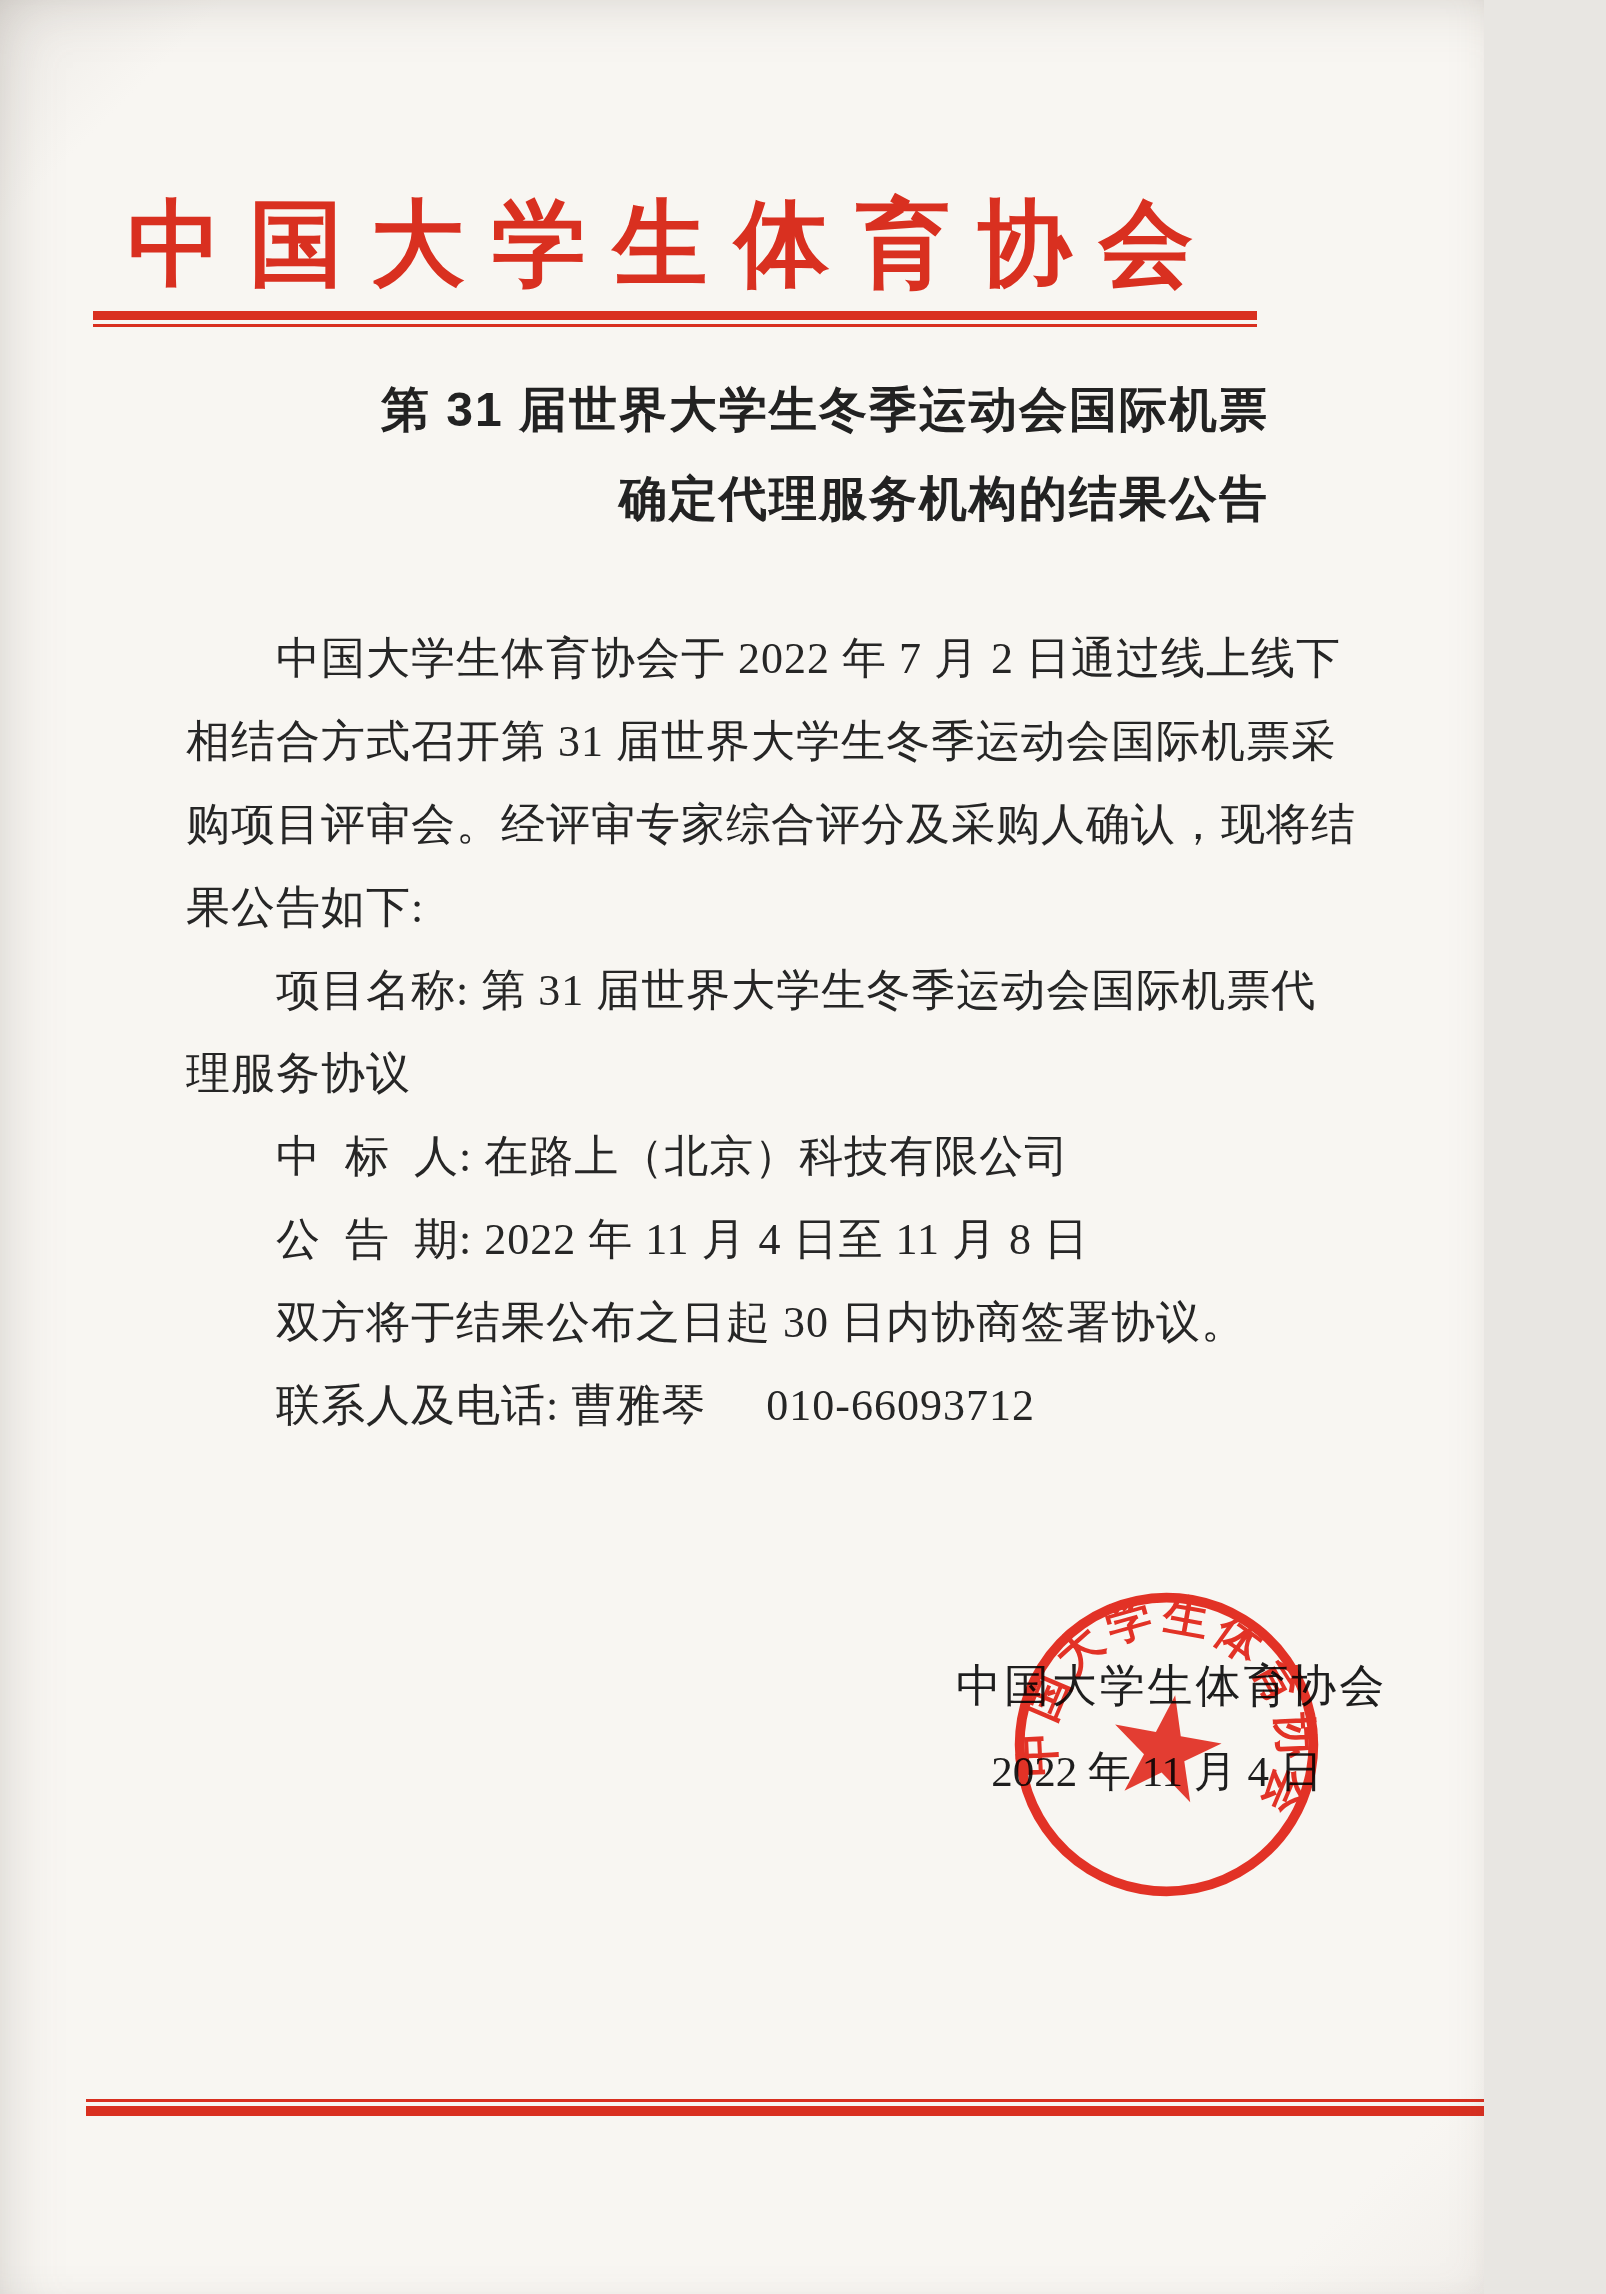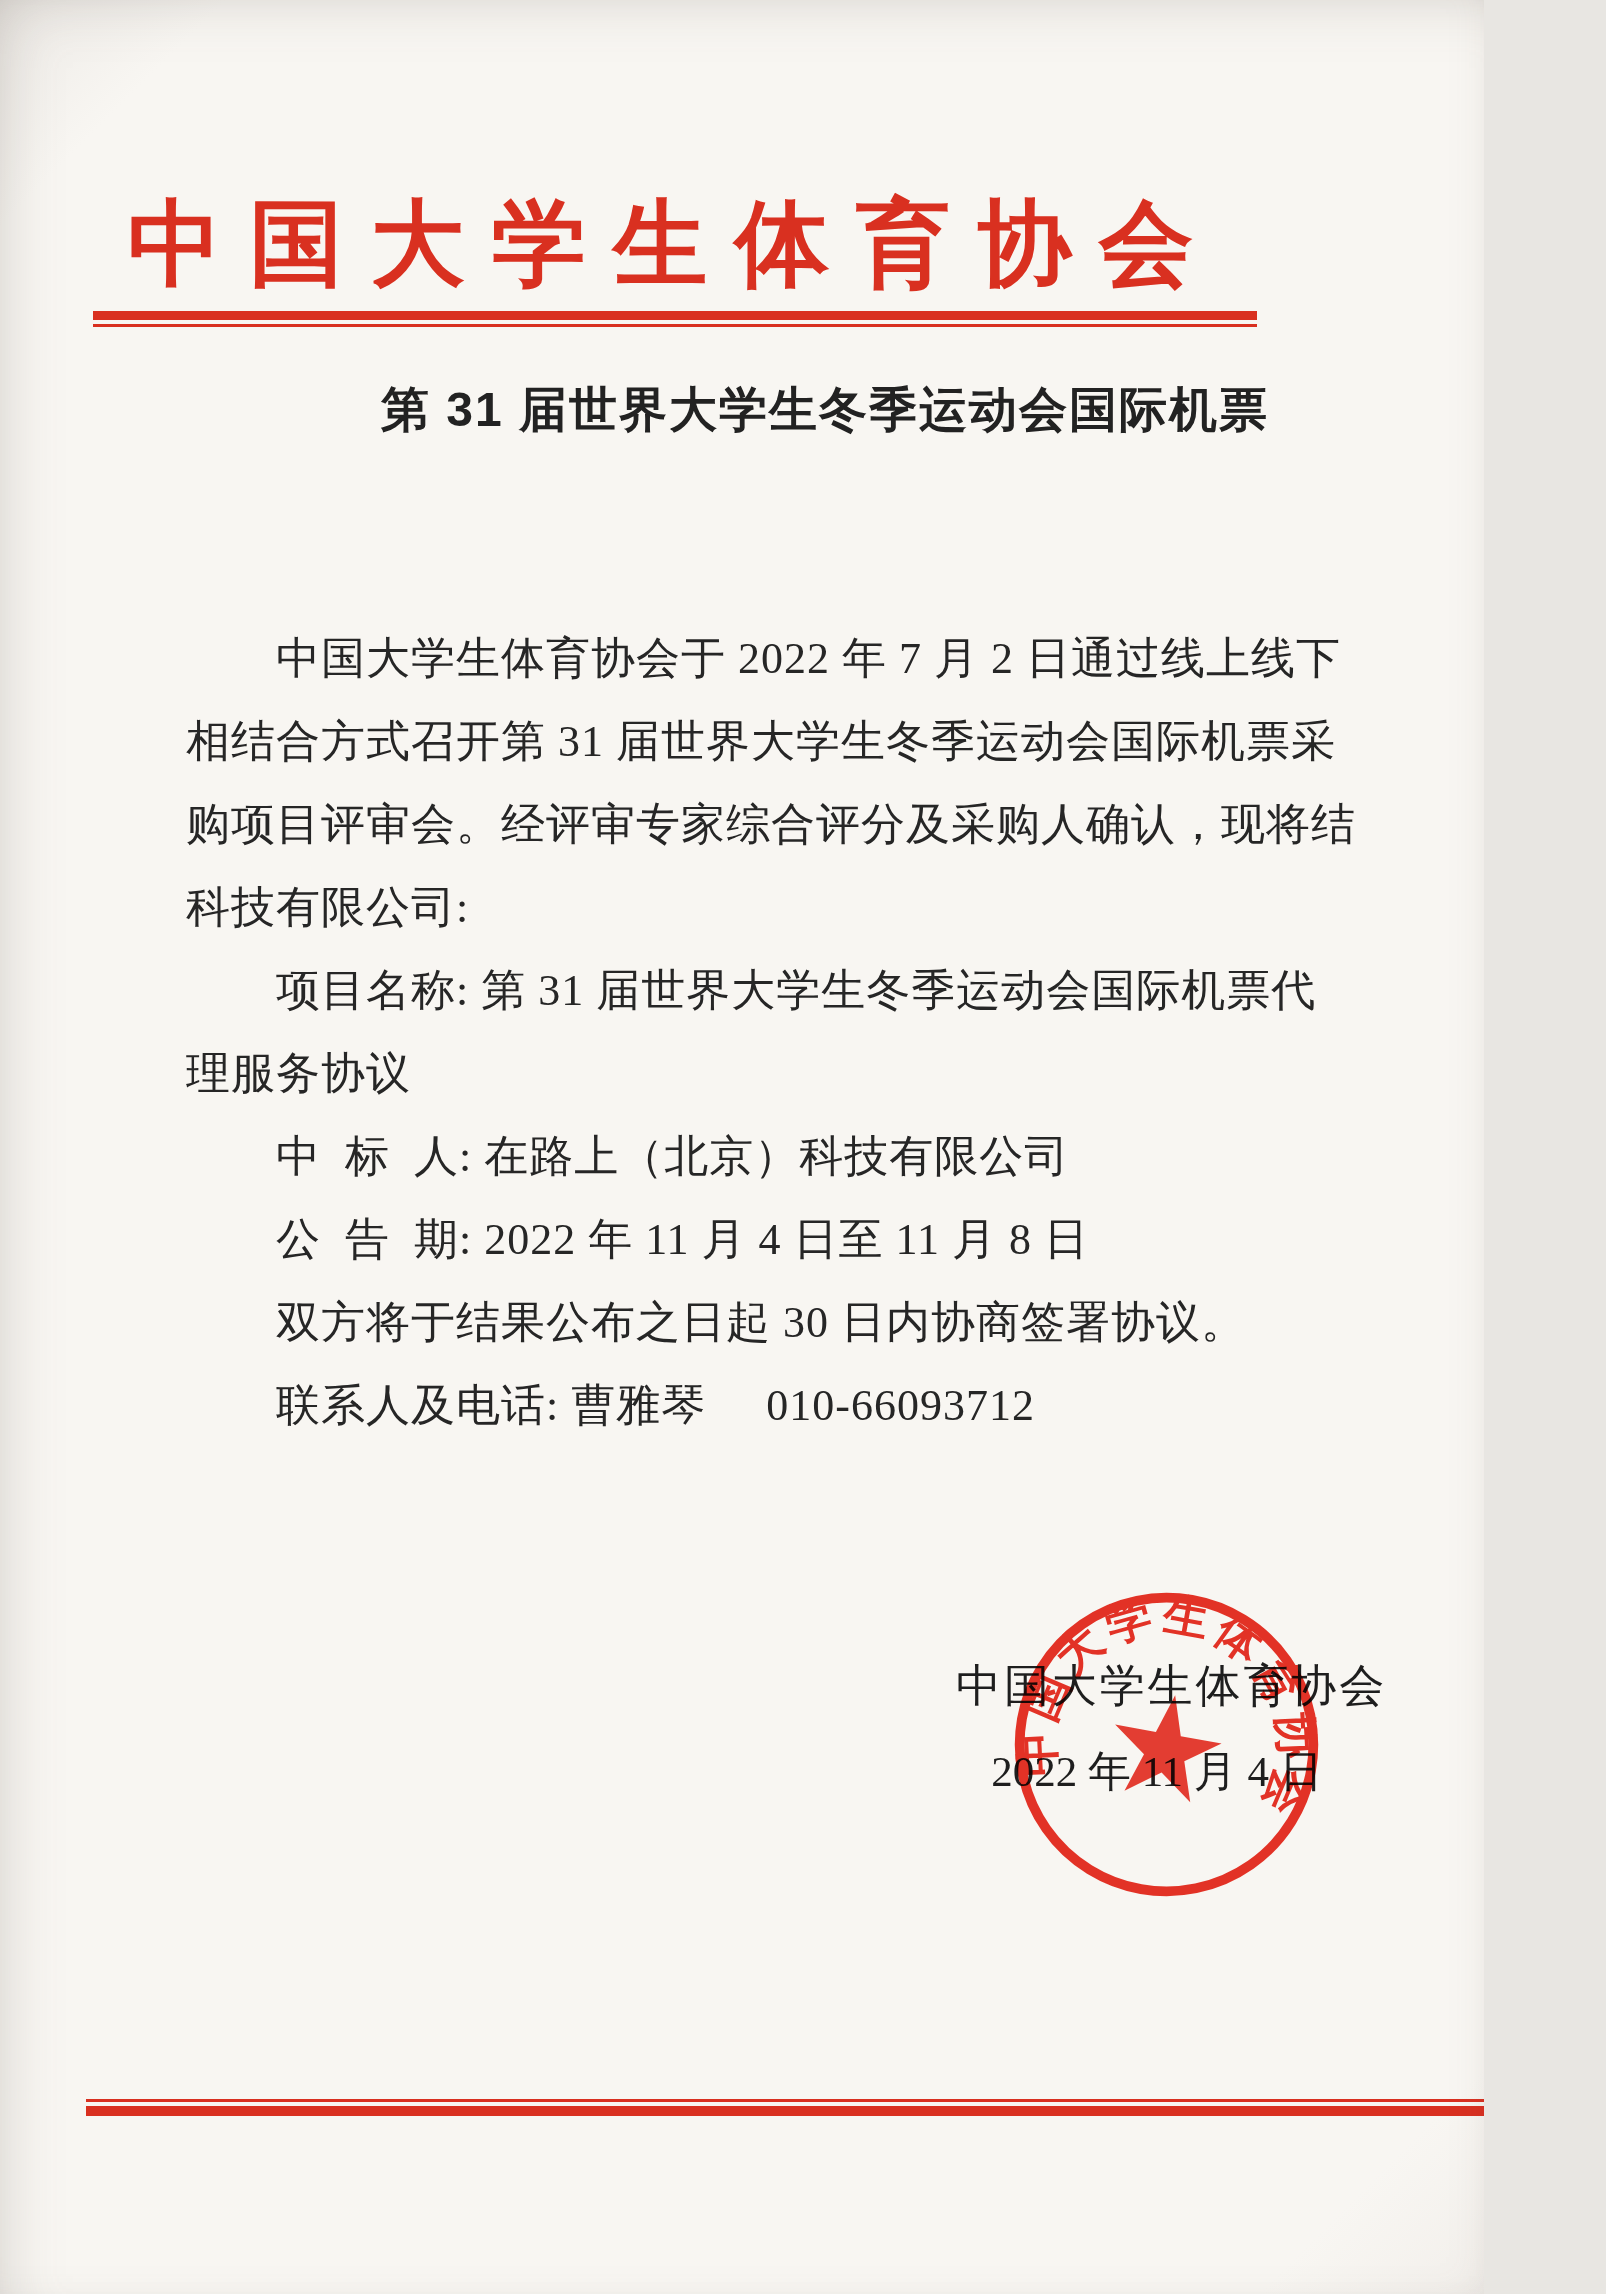--- a/index.html
+++ b/index.html
@@ -76,26 +76,27 @@
 <div class="page">
 
   <div class="org-header">中国大学生体育协会</div>
 
   <div class="rule rule-top">
     <div class="bar thick"></div>
     <div class="bar thin"></div>
   </div>
 
   <div class="title line1">第 31 届世界大学生冬季运动会国际机票</div>
+  <div class="title line2">确定代理服务机构的结果公告</div>
 
   <div class="body-block">
     <div class="body-line indent">中国大学生体育协会于 2022 年 7 月 2 日通过线上线下</div>
     <div class="body-line">相结合方式召开第 31 届世界大学生冬季运动会国际机票采</div>
     <div class="body-line">购项目评审会。经评审专家综合评分及采购人确认，现将结</div>
-    <div class="body-line">科技有限公司:</div>
+    <div class="body-line">果公告如下:</div>
     <div class="body-line indent">项目名称: 第 31 届世界大学生冬季运动会国际机票代</div>
     <div class="body-line">理服务协议</div>
     <div class="body-line indent">中  标  人: 在路上（北京）科技有限公司</div>
     <div class="body-line indent">公  告  期: 2022 年 11 月 4 日至 11 月 8 日</div>
     <div class="body-line indent">双方将于结果公布之日起 30 日内协商签署协议。</div>
     <div class="body-line indent">联系人及电话: 曹雅琴     010-66093712</div>
   </div>
 
   <div class="sig-org">中国大学生体育协会</div>
   <div class="sig-date">2022 年 11 月 4 日</div>

